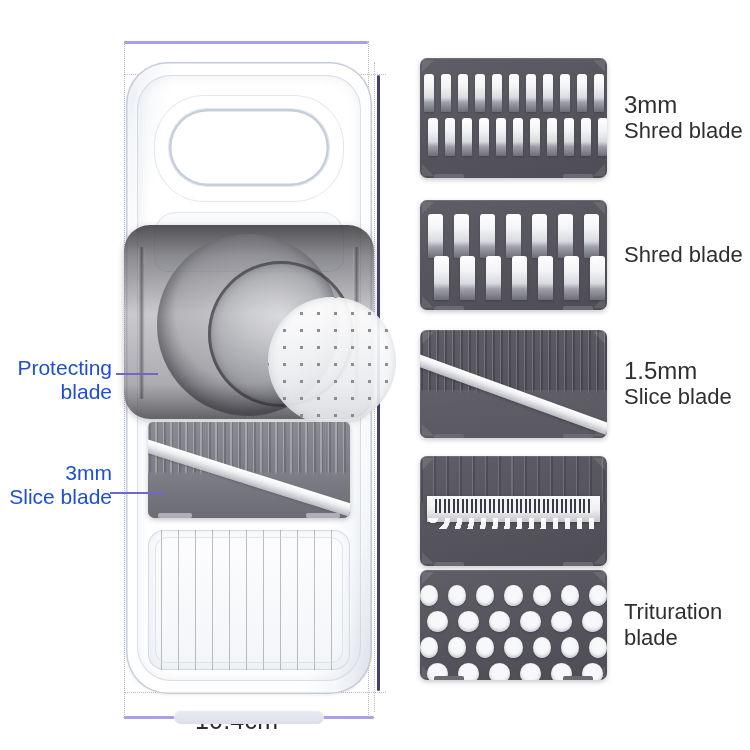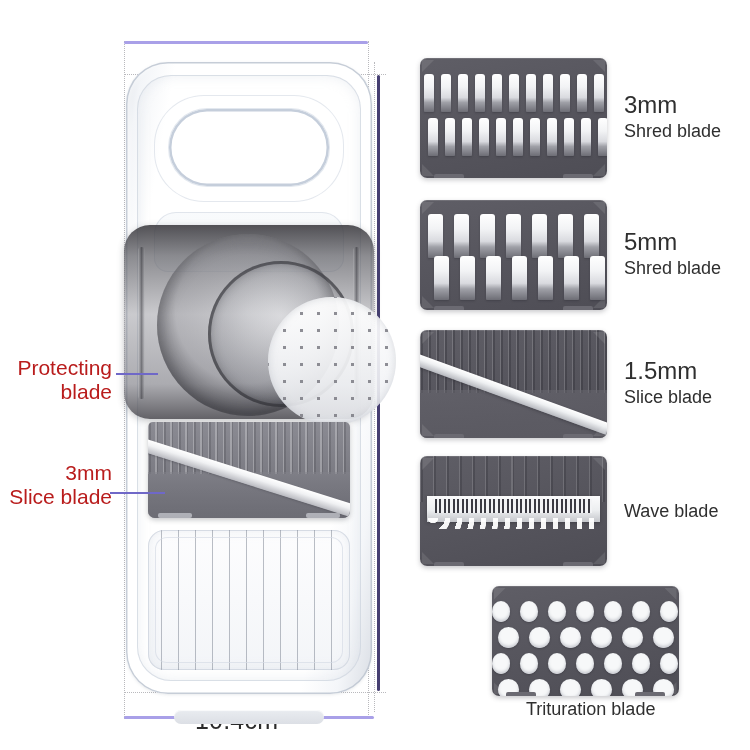--- a/index.html
+++ b/index.html
@@ -264,21 +264,21 @@
     left: 48px; top: 648px;
     width: 150px; height: 14px;
     border-radius: 8px;
     background: linear-gradient(180deg, #e9ecf0, #dcdfe5);
     box-shadow: inset 0 1px 1px rgba(255,255,255,0.8);
   }
 
   
   .callout {
     position: absolute;
-    color: #b91c1c;
+    color: #1d4ed8;
     font-size: 21px;
     line-height: 24px;
     text-align: right;
     white-space: nowrap;
   }
   #callout-hands { left: 0px; top: 356px; width: 112px; }
   #callout-slice { left: 0px; top: 461px; width: 112px; }
 
   .leader {
     position: absolute;
@@ -298,21 +298,21 @@
     position: absolute;
     left: 0;
     width: 330px;
     display: flex;
     align-items: center;
   }
   #row-shred3  { top: 0px;   height: 120px; }
   #row-shred5  { top: 142px; height: 110px; }
   #row-slice15 { top: 272px; height: 108px; }
   #row-wave    { top: 398px; height: 110px; }
-  #row-trit    { top: 528px; height: 110px; flex-direction: column; }
+  #row-trit    { top: 512px; height: 110px; }
 
   .module-card {
     position: relative;
     width: 187px;
     height: 100%;
     border-radius: 7px;
     background: linear-gradient(165deg, #5f5e66 0%, #57565e 45%, #4e4d55 100%);
     box-shadow: 0 2px 5px rgba(60,62,72,0.28),
                 inset 0 1px 0 rgba(255,255,255,0.12);
     overflow: hidden;
@@ -437,21 +437,21 @@
   #trit-r3 { top: 67px; }
   #trit-r4 { top: 93px; transform: translateX(1px); }
 
   .module-label {
     margin-left: 17px;
     color: #2f2f2f;
     line-height: 26px;
     white-space: nowrap;
   }
   .label-size { font-size: 24px; display: block; }
-  .label-kind { font-size: 18px; display: block; }
+  .label-kind { font-size: 22px; display: block; }
   .label-kind.wrap { white-space: normal; width: 135px; }
 </style>
 </head>
 <body>
 
 <div id="stage">
 
   <div class="ext-v" id="ext-left"></div>
   <div class="ext-v" id="ext-right"></div>
   <div class="ext-v" id="ext-right2"></div>
@@ -574,21 +574,20 @@
             <div class="tooth wide"></div>
             <div class="tooth wide"></div>
             <div class="tooth wide"></div>
             <div class="tooth wide"></div>
             <div class="tooth wide"></div>
             <div class="tooth wide"></div>
           </div>
         <div class="card-feet"></div>
       </div>
       <div class="module-label">
-        <span class="label-size">5mm</span>
         <span class="label-kind">Shred blade</span>
       </div>
     </div>
 
     <div class="module-row" id="row-slice15">
       <div class="module-card">
         <div class="slice-card-ribs"></div>
         <div class="slice-card-lower"></div>
         <div class="slice-card-edge"></div>
         <div class="card-corner cc-tl"></div>
@@ -609,23 +608,20 @@
         <div class="wave-strip">
           <div class="wave-strip-stripes"></div>
         </div>
         <div class="wave-teeth"></div>
         <div class="card-corner cc-tl"></div>
         <div class="card-corner cc-tr"></div>
         <div class="card-corner cc-bl"></div>
         <div class="card-corner cc-br"></div>
         <div class="card-feet"></div>
       </div>
-      <div class="module-label">
-        <span class="label-kind">Wave blade</span>
-      </div>
     </div>
 
     <div class="module-row" id="row-trit">
       <div class="module-card">
         <div class="hole-row" id="trit-r1">
             <div class="hole"></div>
             <div class="hole"></div>
             <div class="hole"></div>
             <div class="hole"></div>
             <div class="hole"></div>

